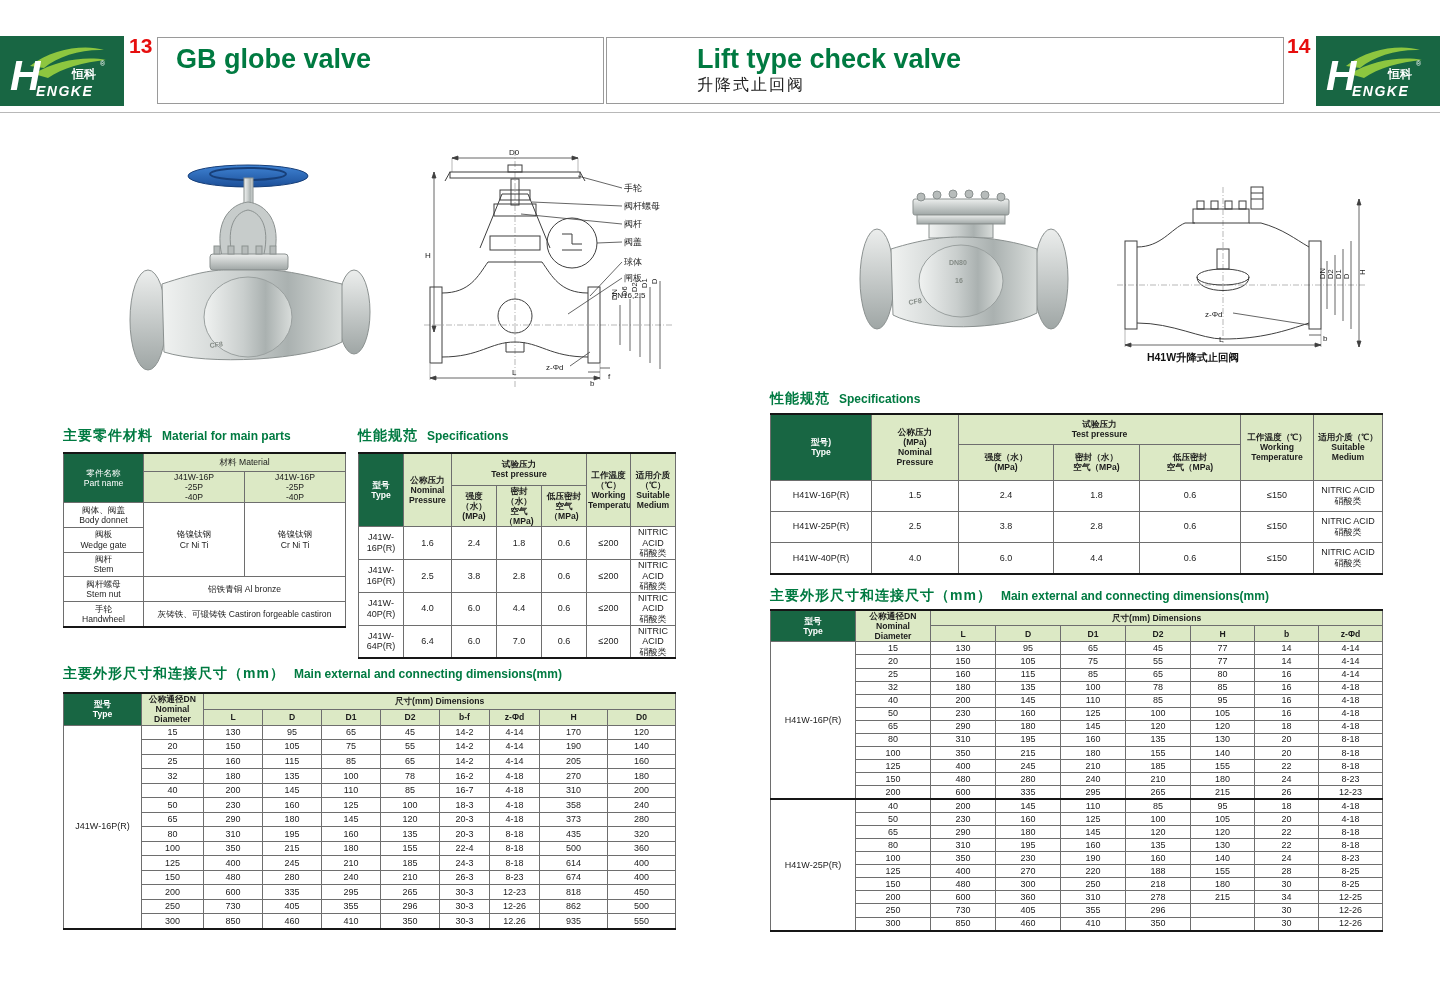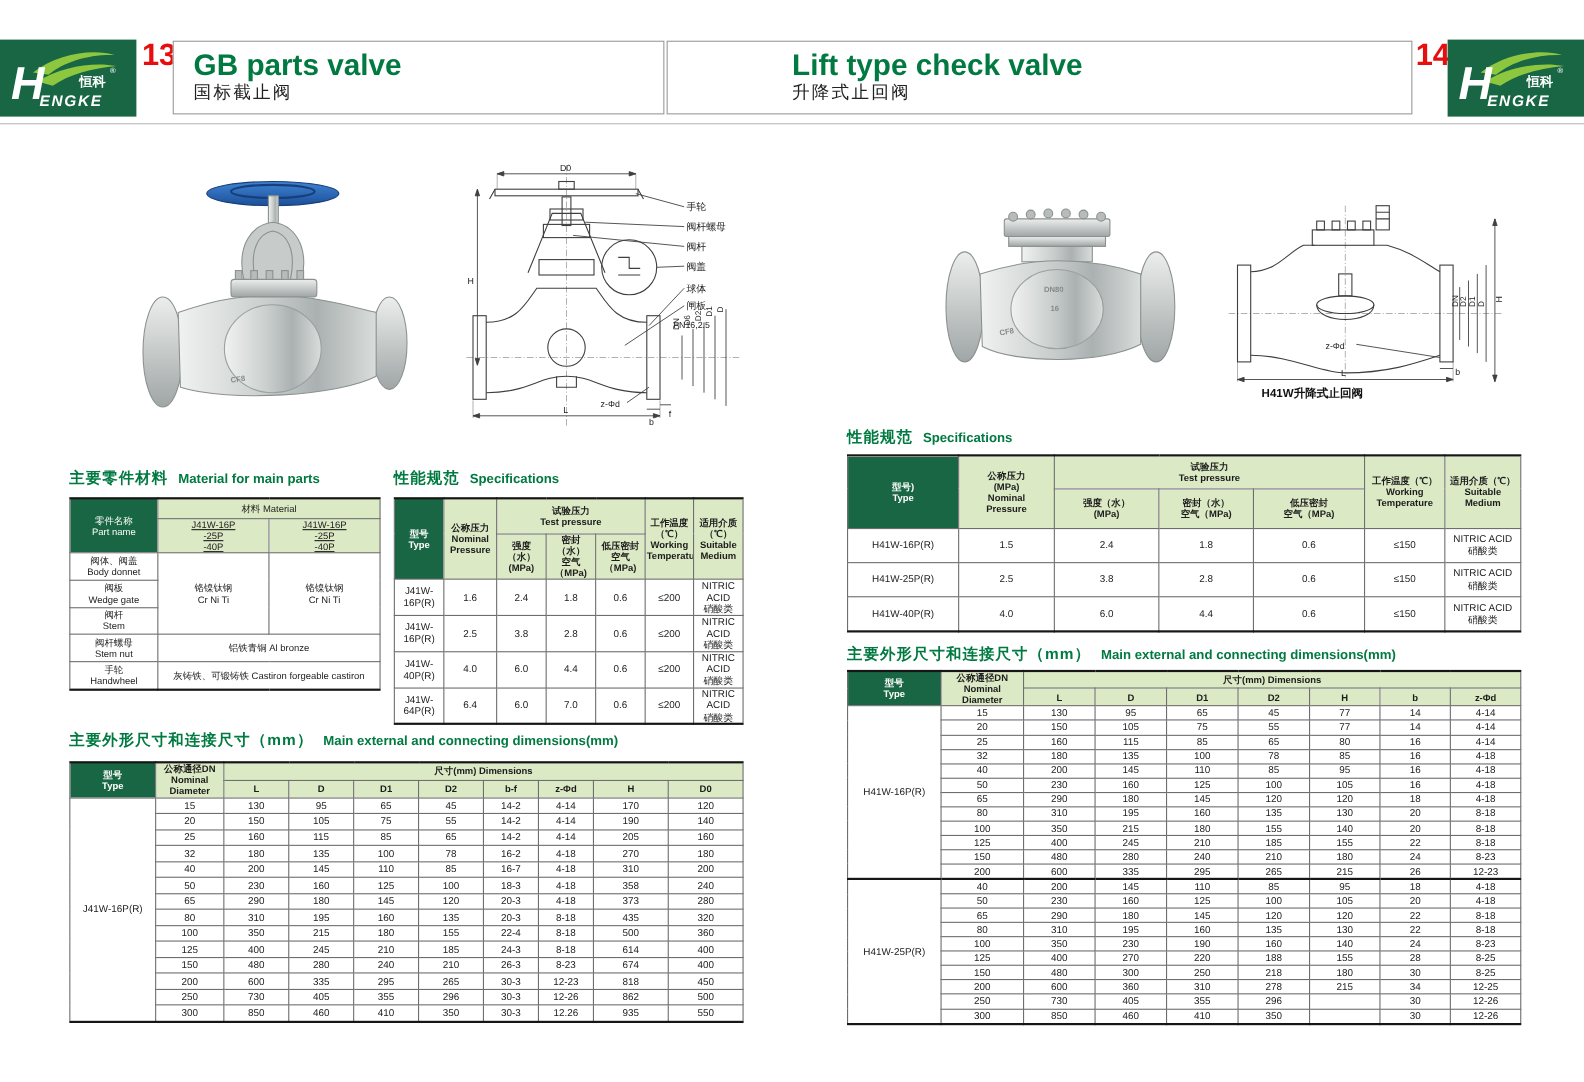--- a/index.html
+++ b/index.html
@@ -1,25 +1,25 @@
 <!DOCTYPE html>
 <html><head>
 <meta charset="utf-8">
 <style>
   html,body{margin:0;padding:0;background:#e9e9e9;}
   .page{position:relative;width:1440px;height:984px;background:#fff;overflow:hidden;
         font-family:"Liberation Sans",sans-serif;color:#1c1c1c;}
   
   .logo-box{position:absolute;top:36px;width:124px;height:70px;background:#186643;}
   .logo-box.left{left:0;} .logo-box.right{left:1316px;}
-  .pgno{position:absolute;top:34px;font-size:28px;font-weight:bold;color:#e60e0e;}
+  .pgno{position:absolute;top:34px;font-size:21px;font-weight:bold;color:#e60e0e;}
   .pgno.left{left:129px;} .pgno.right{left:1287px;}
   .tbox{position:absolute;top:37px;height:67px;border:1px solid #9a9a9a;background:#fff;box-sizing:border-box;}
   .tbox.left{left:157px;width:447px;padding-left:18px;}
-  .tbox.right{left:606px;width:678px;padding-left:113px;}
+  .tbox.right{left:606px;width:678px;padding-left:90px;}
   .t-en{color:#007a41;font-weight:bold;font-size:27px;line-height:30px;margin-top:6px;}
   .t-cn{font-size:16px;line-height:21px;letter-spacing:2px;color:#222;}
   .hairline{position:absolute;left:0;top:112px;width:1440px;height:1px;background:#b8b8b8;}
   
   .sec{position:absolute;font-weight:bold;color:#007a41;white-space:nowrap;}
   .sec .cn{font-size:14px;letter-spacing:1px;}
   .sec .en{font-size:12px;margin-left:9px;}
   
   .tablewrap{position:absolute;}
   table{border-collapse:collapse;table-layout:fixed;width:100%;height:100%;}
@@ -50,22 +50,21 @@
       <path d="M30,30 C52,12 86,8 104,14 C82,13 58,20 44,32 Z" fill="#8dc63f"></path>
       <path d="M34,38 C56,24 86,20 106,24 C84,26 62,32 48,42 Z" fill="#8dc63f"></path>
       <text x="10" y="54" font-size="42" font-style="italic" font-weight="bold" fill="#fff">H</text>
       <text x="72" y="42" font-size="12" font-weight="bold" fill="#fff">恒科</text>
       <text x="100" y="30" font-size="7" fill="#fff">®</text>
       <text x="36" y="60" font-size="14" font-style="italic" font-weight="bold" letter-spacing="1.5" fill="#fff">ENGKE</text>
     </svg>
   </div>
   <div class="pgno left">13</div>
   <div class="tbox left">
-    <div class="t-en">GB parts valve</div>
-    <div class="t-cn">国标截止阀</div>
+    <div class="t-en">GB globe valve</div>
   </div>
   <div class="tbox right">
     <div class="t-en">Lift type check valve</div>
     <div class="t-cn">升降式止回阀</div>
   </div>
   <div class="pgno right">14</div>
   <div class="logo-box right">
     <svg width="124" height="70" viewBox="0 0 124 70">
       <path d="M30,30 C52,12 86,8 104,14 C82,13 58,20 44,32 Z" fill="#8dc63f"></path>
       <path d="M34,38 C56,24 86,20 106,24 C84,26 62,32 48,42 Z" fill="#8dc63f"></path>
@@ -263,21 +262,21 @@
       <colgroup>
           <col style="width:80px">
           <col style="width:101px">
           <col style="width:101px">
         </colgroup>
       <tbody>
           <tr style="height:18px;">
         <td rowspan="2" class="dkg">零件名称<br>Part name</td>
         <td colspan="2" class="ltg">材料 Material</td>
       </tr>
-      <tr style="height:24px;text-decoration:underline;">
+      <tr style="height:24px;">
         <td class="ltg">J41W-16P<br>-25P<br>-40P</td>
         <td class="ltg">J41W-16P<br>-25P<br>-40P</td>
       </tr>
       <tr>
         <td>阀体、阀盖<br>Body donnet</td>
         <td rowspan="3">铬镍钛钢<br>Cr Ni Ti</td>
         <td rowspan="3">铬镍钛钢<br>Cr Ni Ti</td>
       </tr>
       <tr>
             <td>阀板<br>Wedge gate</td>

